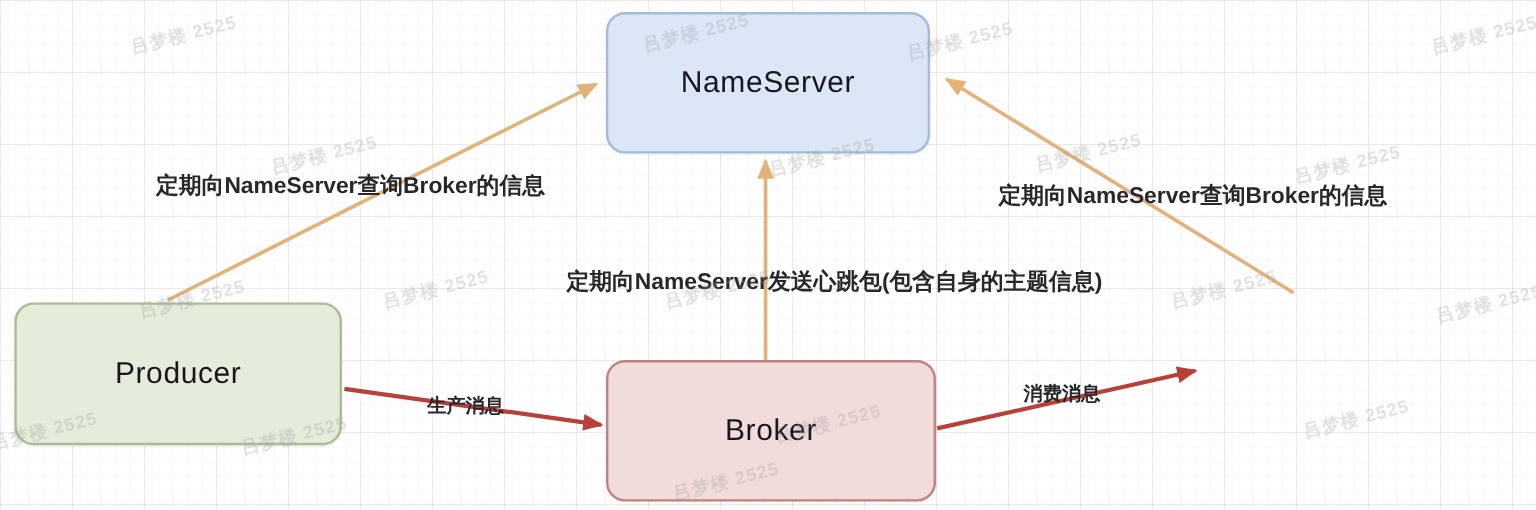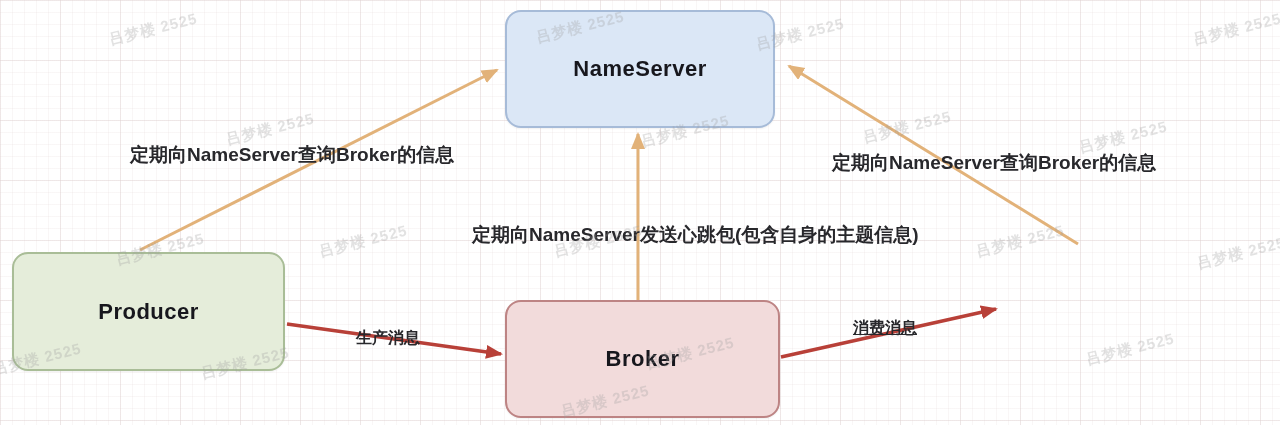--- a/index.html
+++ b/index.html
@@ -41,42 +41,42 @@
   .node {
     position: absolute;
     display: flex;
     align-items: center;
     justify-content: center;
     border-radius: 16px;
     z-index: 2;
     box-shadow: 0 1px 2px rgba(0,0,0,0.06);
   }
   .node .node-label {
-    font-size: 22px;
-    font-weight: bold;
+    font-size: 25px;
+    font-weight: normal;
     color: #17171d;
     letter-spacing: 0.5px;
   }
   .node-nameserver { left: 505px; top: 10px;  width: 270px; height: 118px; background: #dbe7f6; border: 2px solid #a6bbd8; }
   .node-producer   { left: 12px;  top: 252px; width: 273px; height: 119px; background: #e5edda; border: 2px solid #a9bd97; justify-content: center; }
   .node-broker     { left: 505px; top: 300px; width: 275px; height: 118px; background: #f2dbdb; border: 2px solid #bd8484; justify-content: center; }
   .node-consumer   { left: 1000px;top: 242px; width: 267px; height: 116px; background: #f8e8ca; border: 2px solid #d2b584; }
   .edge-label {
     position: absolute;
     font-size: 19px;
     font-weight: bold;
     color: #28282c;
     white-space: nowrap;
     z-index: 3;
   }
   .edge-label-producer-ns { left: 130px; top: 142px; }
   .edge-label-broker-ns   { left: 472px; top: 222px; }
   .edge-label-consumer-ns { left: 832px; top: 150px; }
   .edge-label-produce     { left: 356px; top: 328px; font-size: 16px; }
-  .edge-label-consume     { left: 853px; top: 318px; font-size: 16px; text-decoration: underline; }
+  .edge-label-consume     { left: 853px; top: 318px; font-size: 16px; }
 </style>
 </head>
 <body>
 
 <div class="canvas">
 
   <span class="wm" style="left:108px;  top:20px;">吕梦楼 2525</span>
   <span class="wm" style="left:535px;  top:18px;">吕梦楼 2525</span>
   <span class="wm" style="left:755px;  top:25px;">吕梦楼 2525</span>
   <span class="wm" style="left:1192px; top:20px;">吕梦楼 2525</span>

